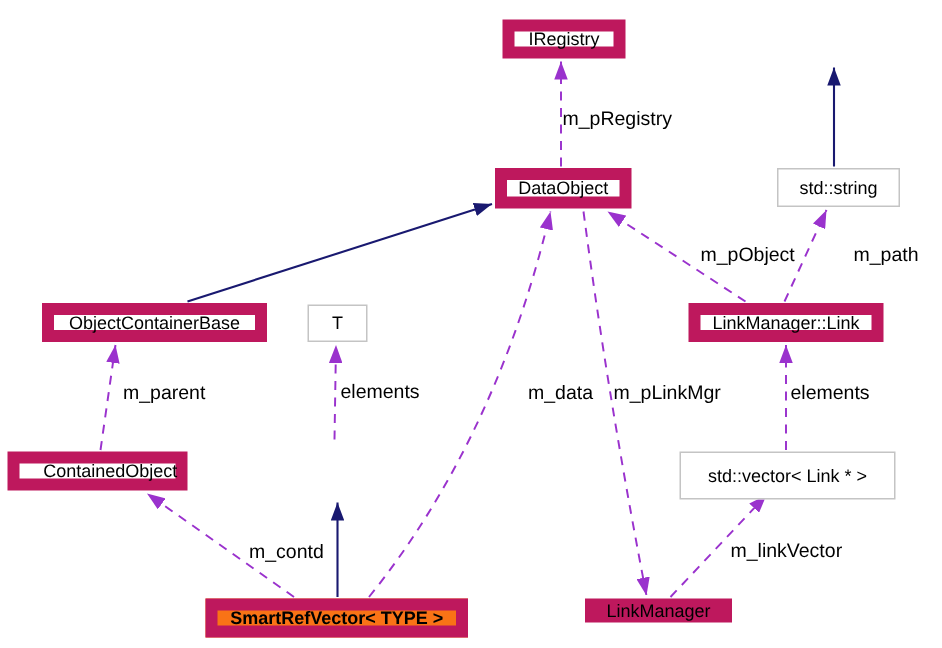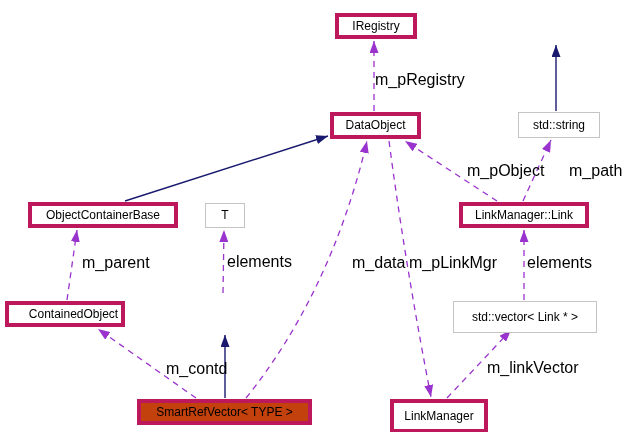--- a/index.html
+++ b/index.html
@@ -24,39 +24,40 @@
   .edge-dashed {
     fill: none;
     stroke: #9a32cd;
     stroke-width: 1.3;
     stroke-dasharray: 6 5;
   }
   .node {
     position: absolute;
     box-sizing: border-box;
     background: #ffffff;
-    border: 4px solid #be185d;
+    border: 8px solid #be185d;
     display: flex;
     align-items: center;
     justify-content: center;
     text-align: center;
     font-size: 12px;
     line-height: 1.25;
     color: #000000;
     white-space: pre-line;
   }
   .node.tmpl {
     border: 1px solid #c4c4c4;
   }
   .node.current {
-    background: #c2410c;
+    background: #f97316;
+    font-weight: bold;
   }
   .edge-label {
     position: absolute;
-    font-size: 16px;
+    font-size: 13px;
     color: #000000;
     white-space: nowrap;
   }
 </style>
 </head>
 <body>
 
 <div id="canvas">
 
   <svg id="edges" viewBox="0 0 628 432" xmlns="http://www.w3.org/2000/svg">
@@ -116,21 +117,21 @@
 
 
   <div class="node tmpl" style="left:453px; top:301px; width:144px; height:32px;">
     <span>std::vector&lt; Link * &gt;</span>
   </div>
 
   <div class="node current" style="left:137px; top:399px; width:175px; height:26px;">
     <span>SmartRefVector&lt; TYPE &gt;</span>
   </div>
 
-  <div class="node" style="left:390px; top:399px; width:98px; height:34px;">
+  <div class="node" style="left:390px; top:399px; width:98px; height:16px;">
     <span>LinkManager</span>
   </div>
 
   <div class="edge-label" style="left:375px; top:71px;">m_pRegistry</div>
   <div class="edge-label" style="left:467px; top:162px;">m_pObject</div>
   <div class="edge-label" style="left:548px; top:162px;padding-left:21px;">m_path</div>
   <div class="edge-label" style="left:82px; top:254px;">m_parent</div>
   <div class="edge-label" style="left:227px; top:253px;">elements</div>
   <div class="edge-label" style="left:352px; top:254px;">m_data</div>
   <div class="edge-label" style="left:409px; top:254px;">m_pLinkMgr</div>

